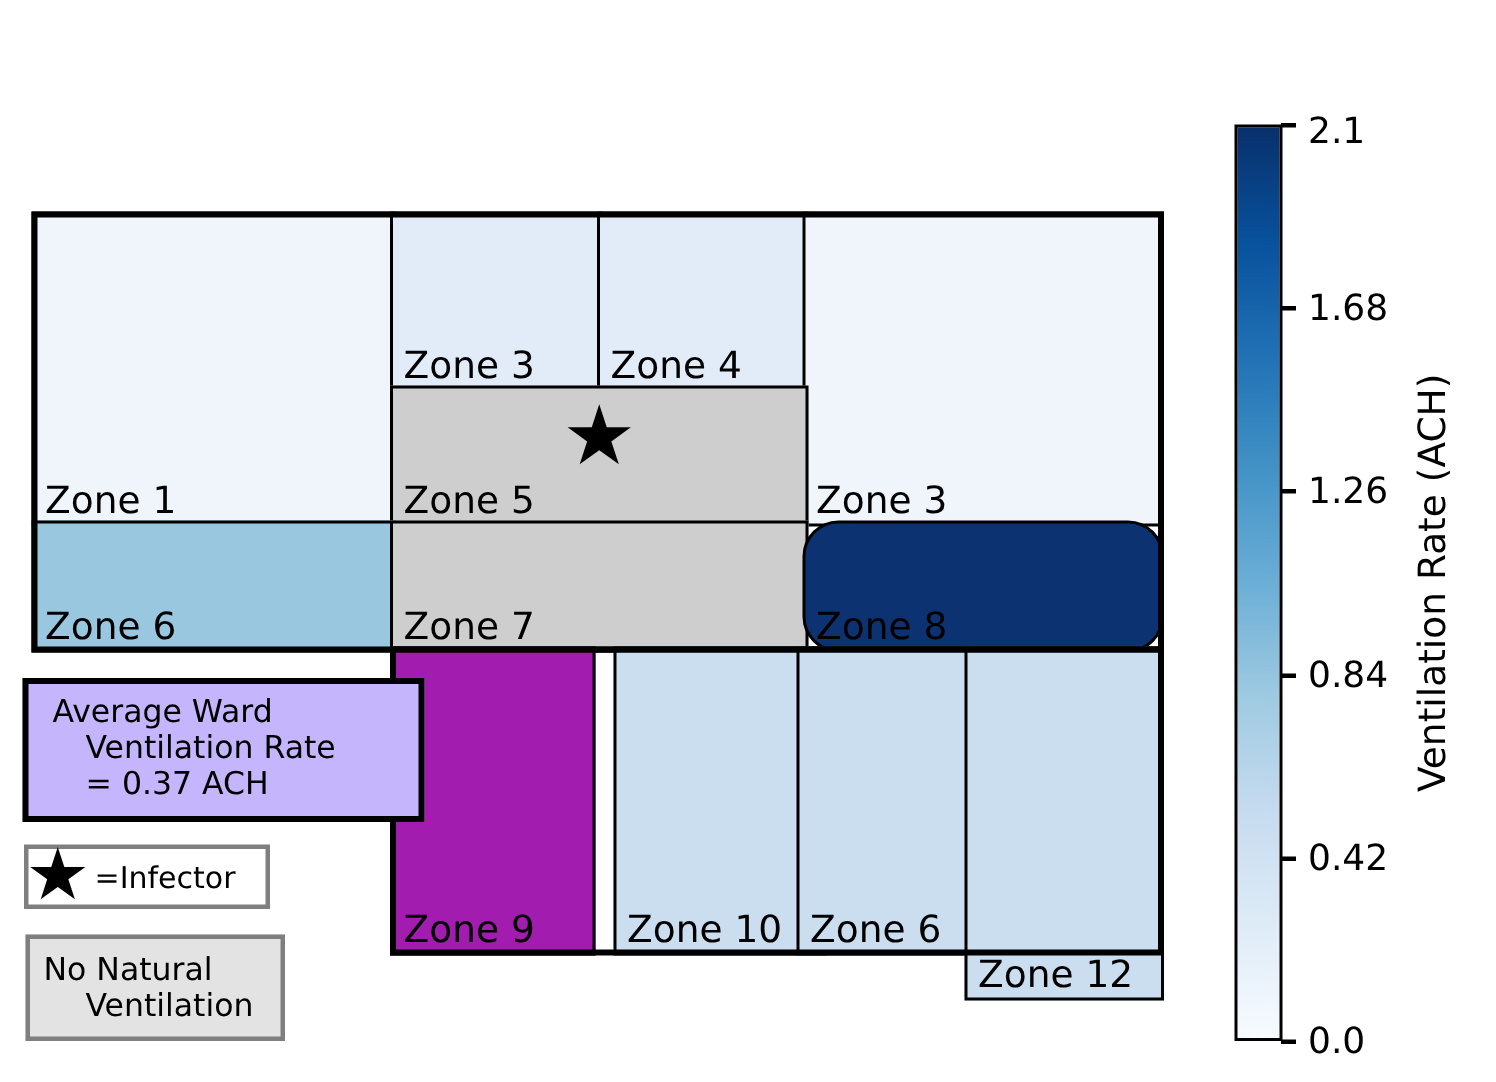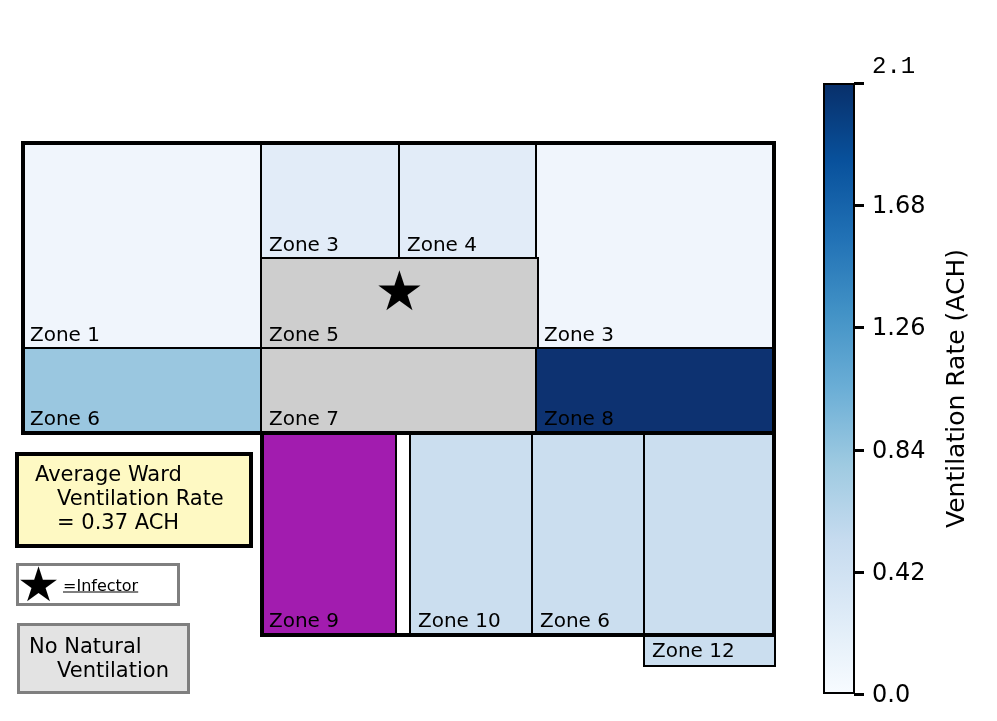--- a/index.html
+++ b/index.html
@@ -4,51 +4,51 @@
 <style>
   html,body{margin:0;padding:0;background:#ffffff;}
   #canvas{
     position:relative;width:997px;height:721px;background:#ffffff;overflow:hidden;
     font-family:"DejaVu Sans","Liberation Sans",sans-serif;color:#000;
   }
   
   #zones-layer{position:absolute;left:0;top:0;width:100%;height:100%;}
   .zone{position:absolute;box-sizing:border-box;border:2px solid #000;}
   .zone-label{
-    position:absolute;left:7px;bottom:3px;font-size:20px;line-height:24px;
+    position:absolute;left:7px;bottom:3px;font-size:25px;line-height:24px;
     white-space:nowrap;color:#000;
   }
   .zone-star{
     position:absolute;left:50%;top:36%;transform:translate(-50%,-50%);
     font-size:55px;line-height:55px;color:#000;
   }
   .ward-outline{
     position:absolute;box-sizing:border-box;border:4px solid #000;
     background:transparent;pointer-events:none;
   }
   #outline-top{left:21px;top:141px;width:755px;height:294px;}
   #outline-bottom{left:260px;top:431px;width:516px;height:206px;}
   
   .lg-box{position:absolute;box-sizing:border-box;}
   #avg-box{
-    left:15px;top:452px;width:238px;height:96px;background:#fef9c3;
+    left:15px;top:452px;width:268px;height:96px;background:#c4b5fd;
     border:4px solid #000;font-size:21px;line-height:24px;padding:6px 4px 4px 16px;
   }
   #avg-box .indent{padding-left:22px;}
   #infector-box{
     left:16px;top:563px;width:164px;height:43px;background:#ffffff;
     border:3px solid #7f7f7f;
   }
   #infector-box .lg-star{
     position:absolute;left:-2px;top:50%;transform:translateY(-53%);
     font-size:48px;line-height:48px;color:#000;
   }
   #infector-box .lg-text{
     position:absolute;left:44px;top:50%;transform:translateY(-50%);
-    font-size:16px;white-space:nowrap;text-decoration:underline;
+    font-size:20px;white-space:nowrap;
   }
   #novent-box{
     left:17px;top:623px;width:173px;height:71px;background:#e3e3e3;
     border:3px solid #7f7f7f;font-size:21px;line-height:24px;padding:8px 2px 2px 9px;
   }
   #novent-box .indent{padding-left:28px;}
   .lg-line{display:block;white-space:nowrap;}
   
   #cbar{
     position:absolute;left:823px;top:83px;width:32px;height:611px;
@@ -87,21 +87,21 @@
       <div class="zone" style="left: 260px; top: 257px; width: 279px; height: 94px; background: rgb(206, 206, 206);">
         <span class="zone-star">★</span>
         <span class="zone-label">Zone 5</span>
       </div>
       <div class="zone" style="left: 21px; top: 347px; width: 243px; height: 88px; background: rgb(154, 199, 224);">
         <span class="zone-label">Zone 6</span>
       </div>
       <div class="zone" style="left: 260px; top: 347px; width: 279px; height: 88px; background: rgb(206, 206, 206);">
         <span class="zone-label">Zone 7</span>
       </div>
-      <div class="zone" style="left: 535px; top: 347px; width: 241px; height: 88px; background: rgb(13, 50, 113);">
+      <div class="zone" style="left: 535px; top: 347px; width: 241px; height: 88px; background: rgb(13, 50, 113); border-radius: 24px;">
         <span class="zone-label">Zone 8</span>
       </div>
       <div class="zone" style="left: 260px; top: 431px; width: 137px; height: 206px; background: #a21caf;">
         <span class="zone-label">Zone 9</span>
       </div>
       <div class="zone" style="left: 409px; top: 431px; width: 142px; height: 206px; background: rgb(203, 222, 239); text-decoration: underline;">
         <span class="zone-label">Zone 10</span>
       </div>
       <div class="zone" style="left: 531px; top: 431px; width: 116px; height: 206px; background: rgb(203, 222, 239);">
         <span class="zone-label">Zone 6</span>
@@ -126,21 +126,21 @@
   </div>
 
   <div class="lg-box" id="novent-box">
     <span class="lg-line">No Natural</span>
     <span class="lg-line indent">Ventilation</span>
   </div>
 
   <div id="cbar"></div>
   <div id="cbar-ticks">
       <div class="cbar-tick" style="top: 82px;"></div>
-      <div class="cbar-ticklabel" style="top: 52px; font-family: Liberation Mono, monospace;">2.1</div>
+      <div class="cbar-ticklabel" style="top: 72px;">2.1</div>
       <div class="cbar-tick" style="top: 204px;"></div>
       <div class="cbar-ticklabel" style="top: 190px;">1.68</div>
       <div class="cbar-tick" style="top: 326px;"></div>
       <div class="cbar-ticklabel" style="top: 312px;">1.26</div>
       <div class="cbar-tick" style="top: 449px;"></div>
       <div class="cbar-ticklabel" style="top: 435px;">0.84</div>
       <div class="cbar-tick" style="top: 571px;"></div>
       <div class="cbar-ticklabel" style="top: 557px;">0.42</div>
       <div class="cbar-tick" style="top: 693px;"></div>
       <div class="cbar-ticklabel" style="top: 679px;">0.0</div>

